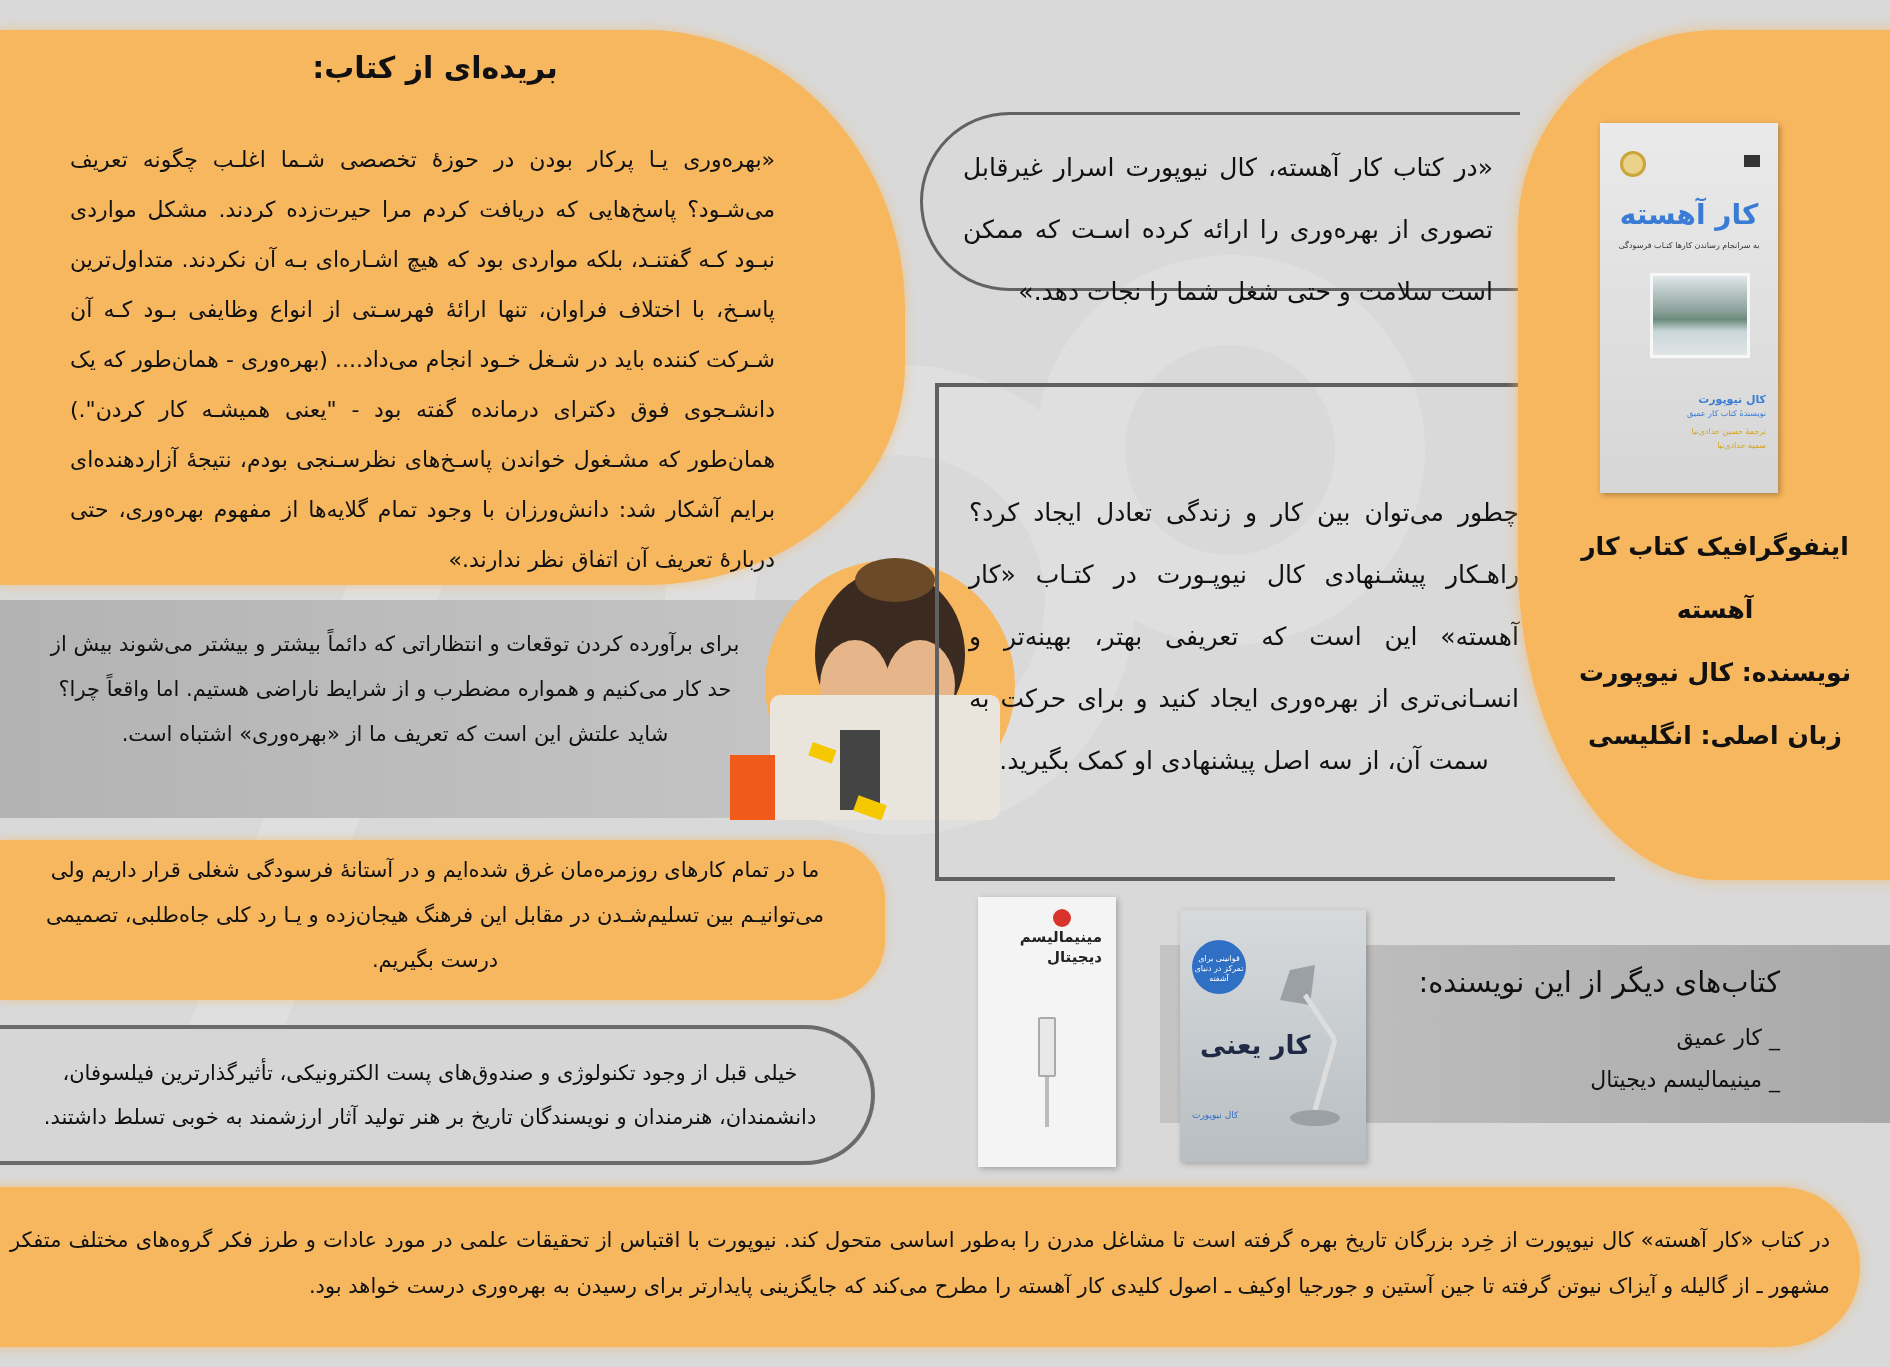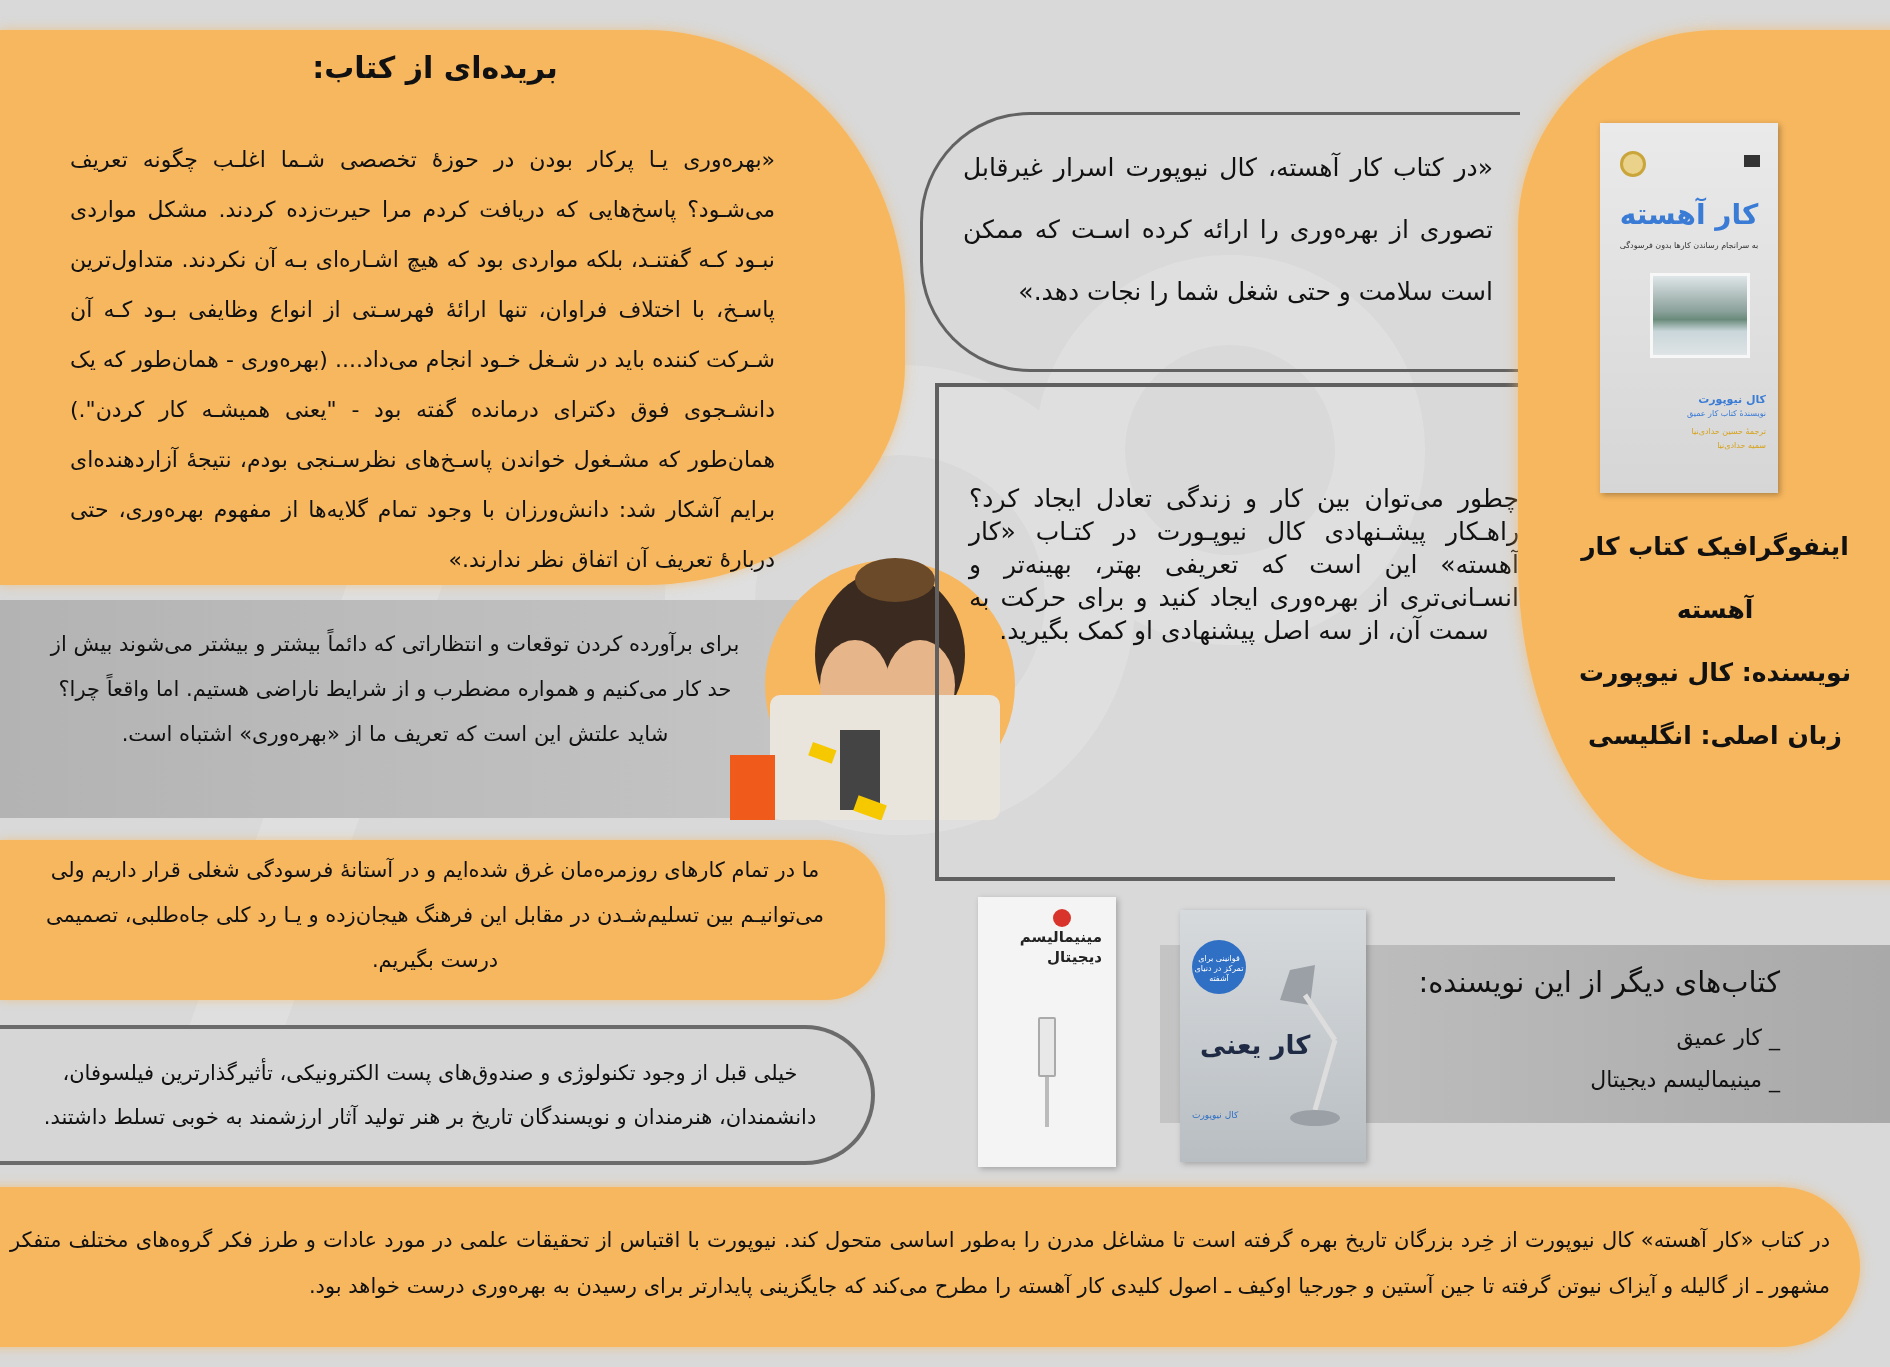--- a/index.html
+++ b/index.html
@@ -68,37 +68,37 @@
     border-radius: 0 70px 70px 0;
     background: #d6d6d6;
   }
   #borderBox .body {
     position: absolute; left: 25px; top: 22px; width: 830px;
     font-size: 21px; line-height: 44px; text-align: center;
   }
 
   
   #quoteBox {
-    left: 920px; top: 112px; width: 600px; height: 260px;
+    left: 920px; top: 112px; width: 600px; height: 179px;
     border: 3px solid #626262; border-right: none;
     border-radius: 110px 0 0 110px;
   }
   #quoteBox .body {
     position: absolute; left: 40px; top: 22px; width: 530px;
     font-size: 25px; line-height: 62px; text-align: justify;
   }
 
   
   #squareBox {
     left: 935px; top: 383px; width: 680px; height: 498px;
     border: 4px solid #606060; border-right: none;
   }
   #squareBox .body {
     position: absolute; left: 30px; top: 95px; width: 550px;
-    font-size: 25px; line-height: 33px; text-align: justify; text-align-last: center;
+    font-size: 25px; line-height: 62px; text-align: justify; text-align-last: center;
   }
 
   
   #rightPill {
     left: 1518px; top: 30px; width: 400px; height: 850px;
     background: #f7b75f;
     border-radius: 200px 0 0 200px / 200px 0 0 320px;
     box-shadow: 0 0 14px rgba(247,183,95,.7);
   }
   #mainCover {
@@ -222,21 +222,21 @@
 <section id="squareBox" class="abs">
   <p class="body txt">چطور می‌توان بین کار و زندگی تعادل ایجاد کرد؟ راهـکار پیشـنهادی کال نیوپـورت در کتـاب «کار آهسته» این است که تعریفی بهتر، بهینه‌تر و انسـانی‌تری از بهره‌وری ایجاد کنید و برای حرکت به سمت آن، از سه اصل پیشنهادی او کمک بگیرید.</p>
 </section>
 
 <section id="rightPill" class="abs"></section>
 
 <div id="mainCover" class="abs">
   <span class="seal"></span>
   <span class="pubmark"></span>
   <div class="title txt">کار آهسته</div>
-  <div class="subtitle txt">به سرانجام رساندن کارها بدون فرسودگی</div>
+  <div class="subtitle txt">به سرانجام رساندن کارها کتـاب فرسودگی</div>
   <div class="window"></div>
   <div class="author txt">کال نیوپورت</div>
   <div class="author2 txt">نویسندهٔ کتاب کار عمیق</div>
   <div class="trans txt">
     <div>ترجمهٔ حسین حدادی‌نیا</div>
     <div>سمیه حدادی‌نیا</div>
   </div>
 </div>
 
 <div id="info" class="abs txt">

